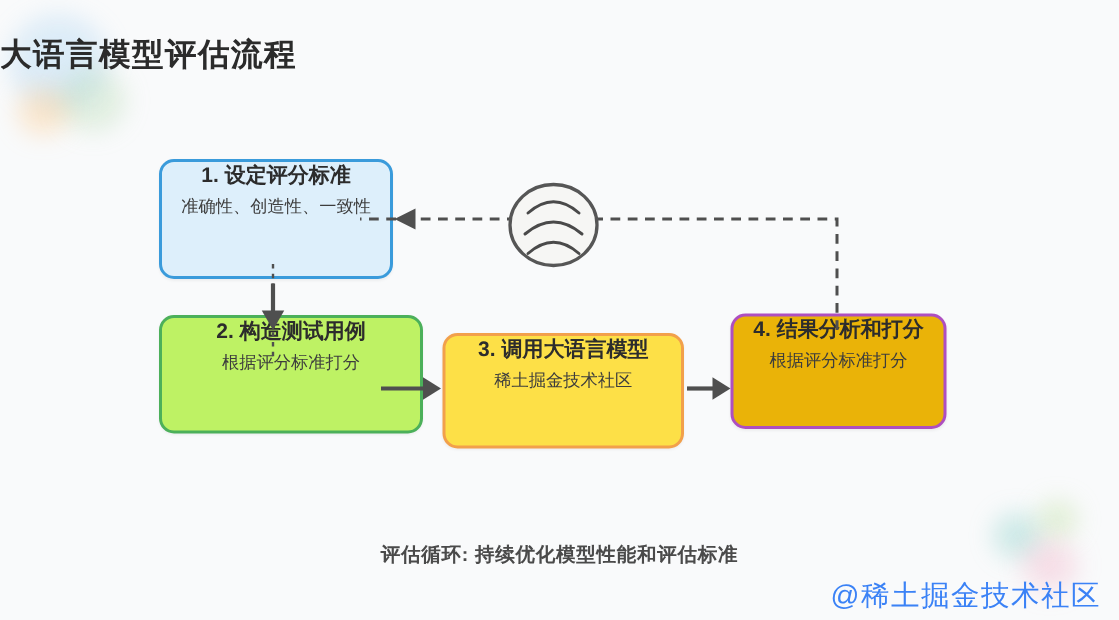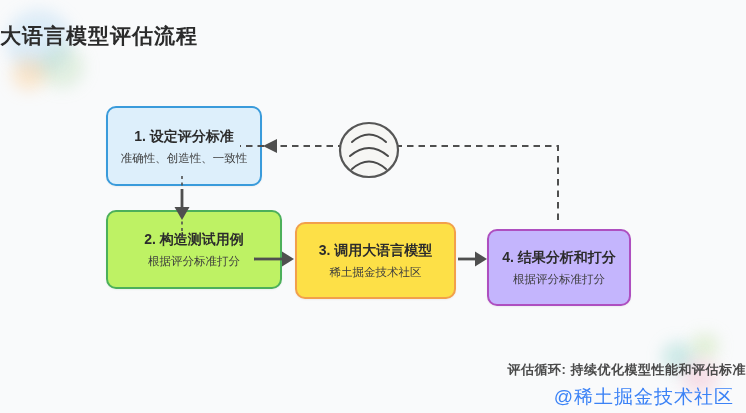--- a/index.html
+++ b/index.html
@@ -16,31 +16,31 @@
   .blob-tl-orange{left:12px;top:58px;width:34px;height:32px;background:rgba(255,190,110,0.32);}
   .blob-br-teal{left:662px;top:342px;width:32px;height:30px;background:rgba(90,190,180,0.28);}
   .blob-br-green{left:692px;top:334px;width:26px;height:24px;background:rgba(170,215,130,0.32);}
   .blob-br-pink{left:682px;top:360px;width:36px;height:34px;background:rgba(242,150,180,0.28);}
   
   .diagram-title{
     position:absolute;left:0;top:22px;width:100%;text-align:left;
     font-size:21px;font-weight:bold;color:#2b2b2b;letter-spacing:1px;
   }
   .caption{
-    position:absolute;left:0;top:361px;width:100%;text-align:right;
+    position:absolute;left:0;top:361px;width:100%;text-align:center;
     font-size:13px;font-weight:bold;color:#4a4a4a;letter-spacing:0.5px;
   }
   .watermark{
     position:absolute;right:12px;top:384px;
     font-size:19px;color:#3b82f6;letter-spacing:1px;
   }
   
   .step{
     position:absolute;box-sizing:border-box;border:2.2px solid #888;border-radius:10px;
-    display:flex;flex-direction:column;align-items:center;justify-content:center;
+    display:flex;flex-direction:column;align-items:center;justify-content:flex-start;
     box-shadow:0 1px 2px rgba(0,0,0,0.05);z-index:1;
   }
   .step-title{font-size:14px;font-weight:bold;color:#2c2c2c;line-height:1.15;}
   .step-subtitle{font-size:11.5px;color:#3d3d3d;margin-top:8px;line-height:1.1;}
   
   .connector-layer{position:absolute;inset:0;z-index:2;pointer-events:none;}
 </style>
 </head>
 <body style="background: rgb(249, 250, 251);">
 
@@ -63,21 +63,21 @@
   <div class="step" style="left: 106px; top: 210px; width: 176px; height: 79px; border-color: rgb(76, 176, 90); background: #bef264;">
     <div class="step-title">2. 构造测试用例</div>
     <div class="step-subtitle">根据评分标准打分</div>
   </div>
 
   <div class="step" style="left: 295px; top: 222px; width: 161px; height: 77px; border-color: rgb(242, 160, 75); background: #fde047;">
     <div class="step-title">3. 调用大语言模型</div>
     <div class="step-subtitle">稀土掘金技术社区</div>
   </div>
 
-  <div class="step" style="left: 487px; top: 229px; width: 144px; height: 77px; border-color: rgb(174, 79, 192); background: #c4b5fd;">
+  <div class="step" style="left: 487px; top: 209px; width: 144px; height: 77px; border-color: rgb(174, 79, 192); background: #eab308;">
     <div class="step-title">4. 结果分析和打分</div>
     <div class="step-subtitle">根据评分标准打分</div>
   </div>
 
   <svg class="connector-layer" width="746" height="413" viewBox="0 0 746 413">
 
     <line class="connector" x1="182" y1="176" x2="182" y2="238" stroke="#4f4f4f" stroke-width="1.6" stroke-dasharray="3 3.5"></line>
 
     <line class="connector" x1="182" y1="189" x2="182" y2="210" stroke="#4f4f4f" stroke-width="2.8"></line>
     <polygon class="connector-head" points="182,220 174.5,207 189.5,207" fill="#4f4f4f"></polygon>

